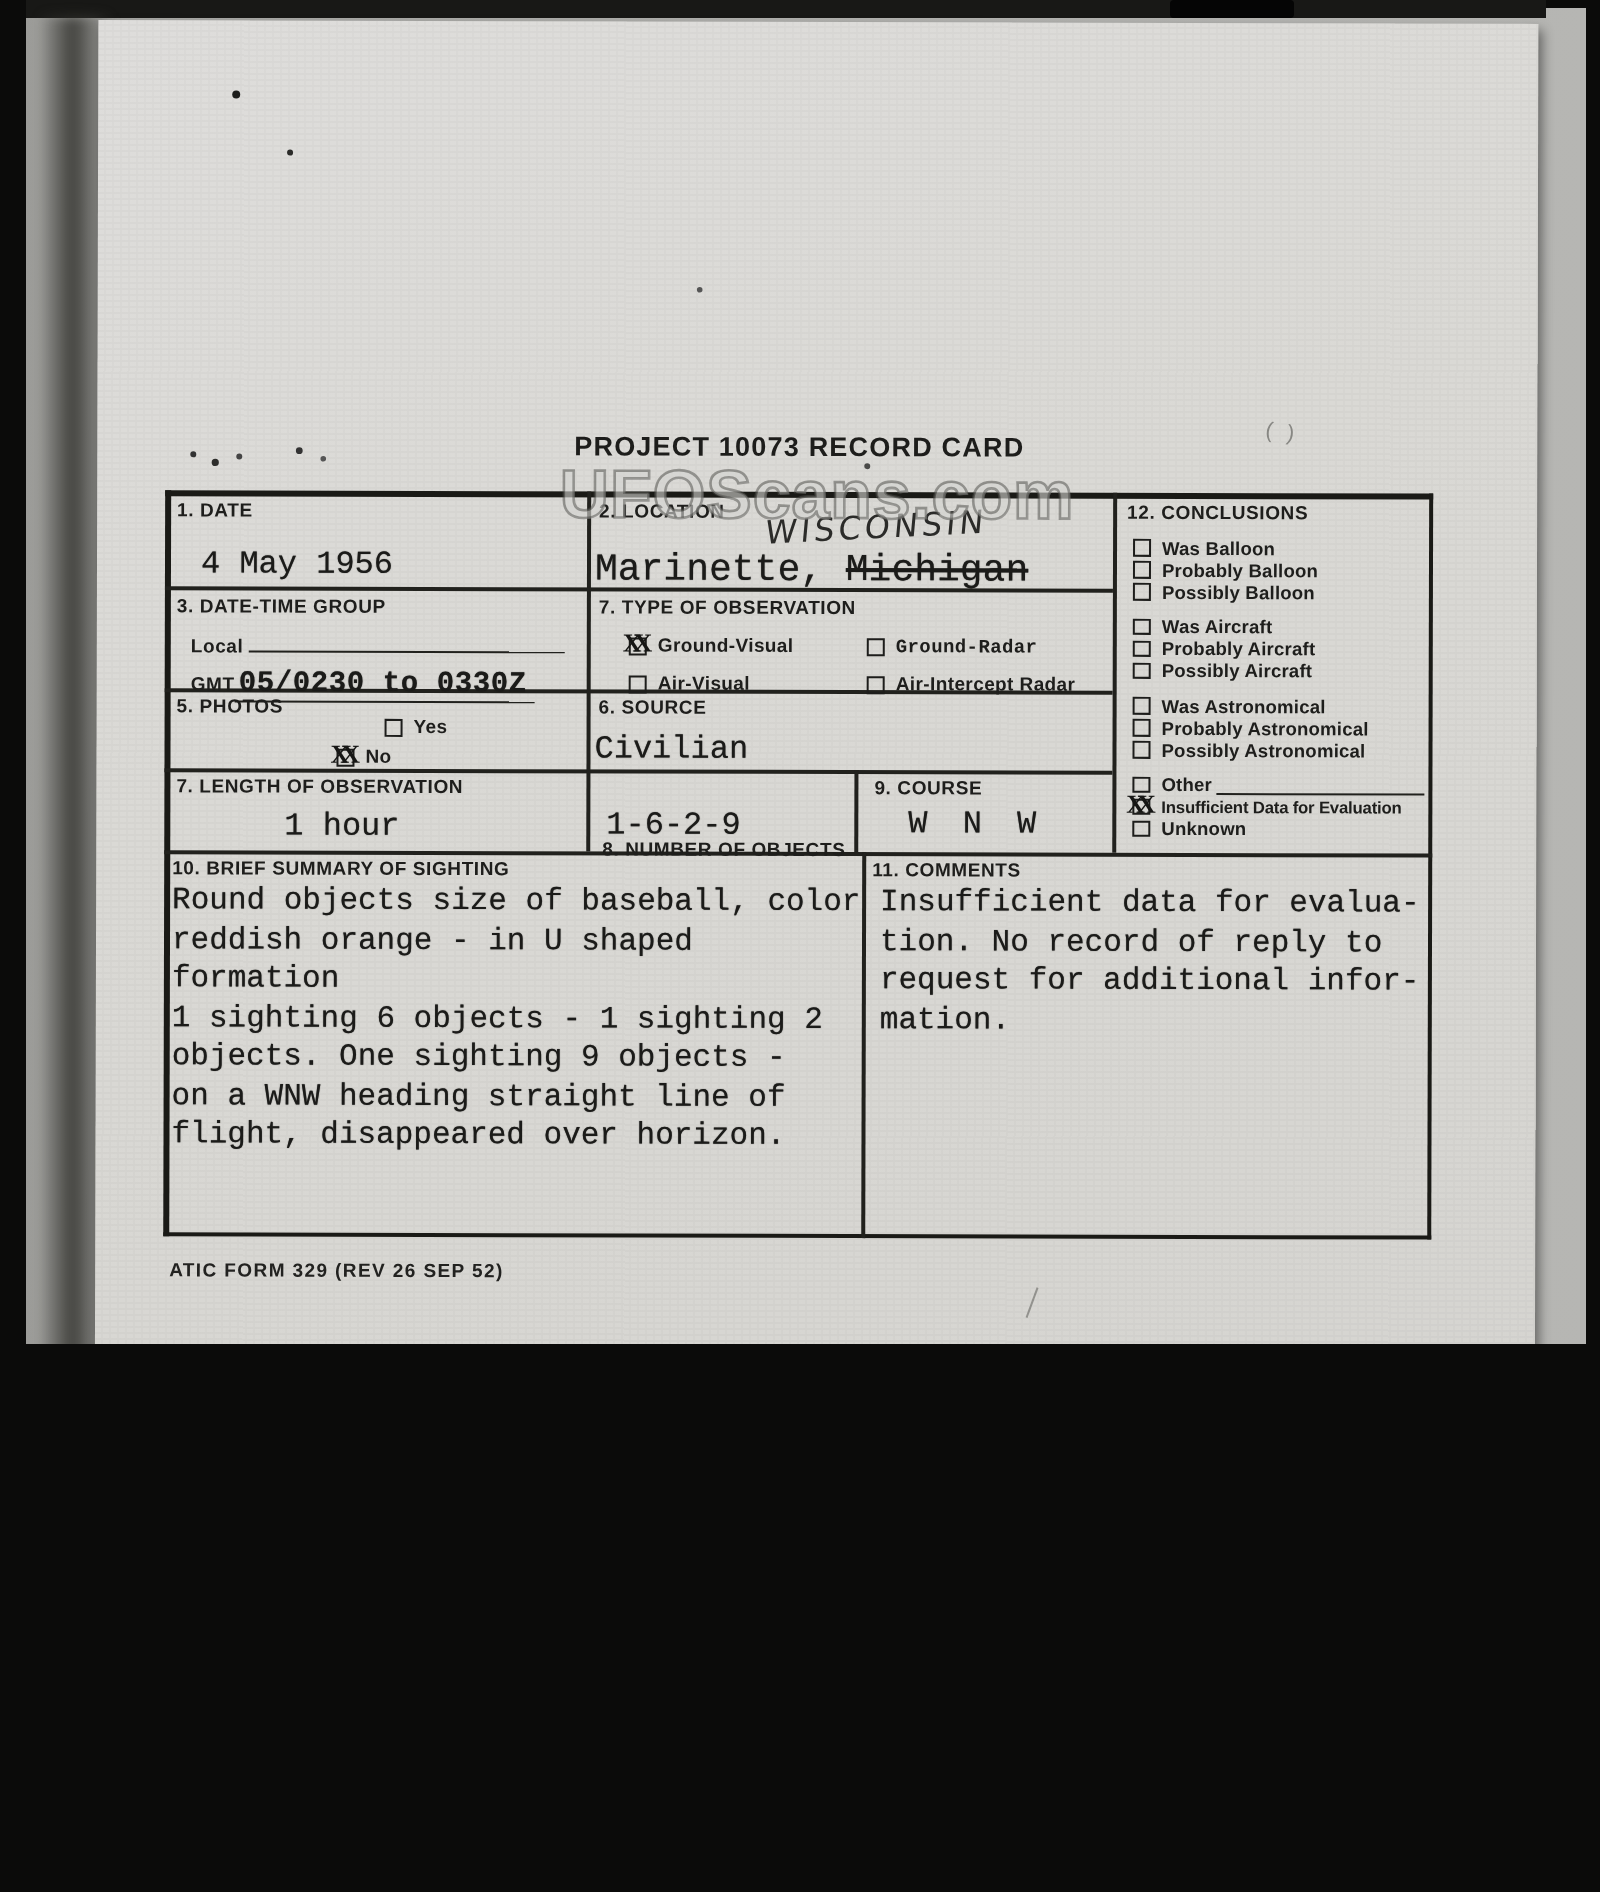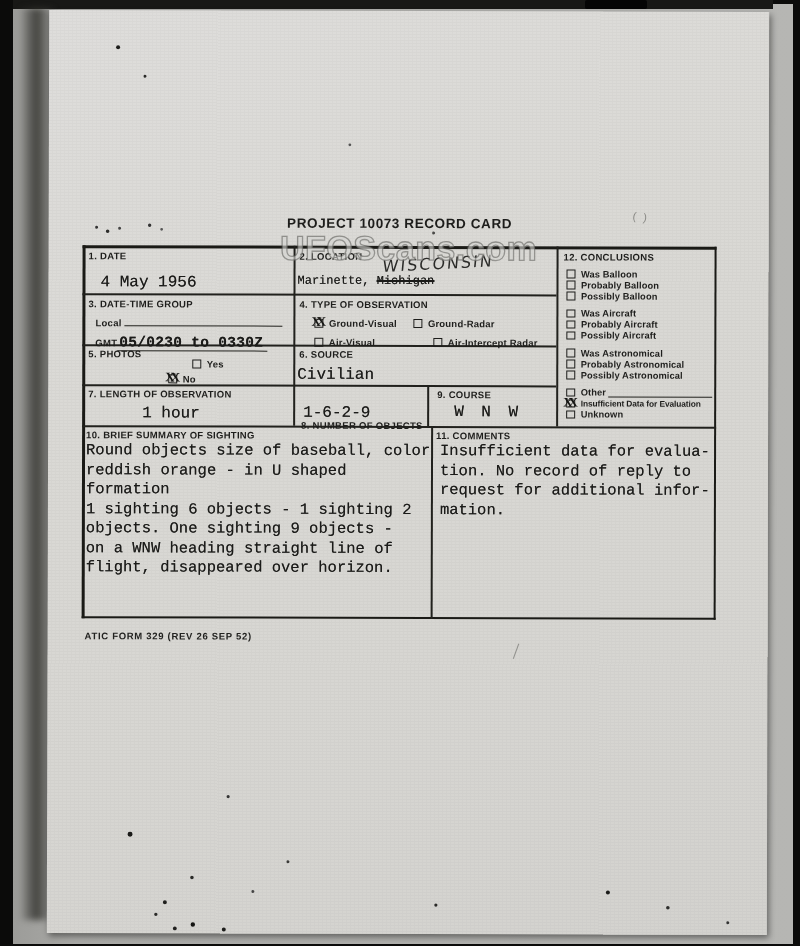--- a/index.html
+++ b/index.html
@@ -1,16 +1,16 @@
 <!DOCTYPE html>
 <html><head>
 <meta charset="utf-8">
 <style>
   html,body{margin:0;padding:0;background:#0b0b0a;}
-  .scan{position:relative;width:800px;height:946px;overflow:hidden;background:#0b0b0a;
+  .scan{position:relative;width:800px;height:672px;overflow:hidden;background:#0b0b0a;
         font-family:"Liberation Sans",sans-serif;}
   
   .under-sheet{position:absolute;left:13px;top:4px;width:780px;height:940px;
         background:linear-gradient(90deg,#9c9c99 0%,#a9a9a6 8%,#b2b2af 60%,#b6b6b3 100%);}
   .top-strip{position:absolute;left:13px;top:0;width:760px;height:9px;background:#181816;}
   .top-blob{position:absolute;left:585px;top:0;width:62px;height:9px;background:#050505;border-radius:2px;}
   .shadow-band{position:absolute;left:21px;top:8px;width:34px;height:912px;
         background:linear-gradient(90deg,rgba(70,70,66,0.15),rgba(48,48,44,0.85) 45%,rgba(70,70,66,0.45) 75%,rgba(120,120,116,0.05));
         filter:blur(3px);}
   
@@ -111,34 +111,34 @@
       <div class="vline" style="left:211px;top:0;height:180px;"></div>
       <div class="vline" style="left:345px;top:139px;height:41px;"></div>
       <div class="vline" style="left:349px;top:180px;height:193px;"></div>
       <div class="vline" style="left:474px;top:0;height:180px;"></div>
 
       <div class="flabel" style="left:6px;top:5px;">1. DATE</div>
       <div class="typed" style="left:18px;top:28px;font-size:16px;">4 May 1956</div>
 
       <div class="flabel" style="left:217px;top:5px;">2. LOCATION</div>
       <div class="hand" style="left:300px;top:8px;">WISCONSIN</div>
-      <div class="typed" style="left:215px;top:28px;font-size:12px;"><span>Marinette, </span><span class="struck">Michigan</span></div>
+      <div class="typed" style="left:215px;top:28px;font-size:19px;"><span>Marinette, </span><span class="struck">Michigan</span></div>
 
       <div class="flabel" style="left:6px;top:53px;">3. DATE-TIME GROUP</div>
       <div class="flabel" style="left:13px;top:70px;text-align:right;"><span>Local</span>&nbsp;<span class="uline" style="width:158px;height:10px;"></span></div>
       <div class="flabel" style="left:13px;top:89px;"><span>GMT</span><span class="uline typed" style="position:static;font-size:14.5px;padding:0 4px 0 2px;">05/0230 to 0330Z</span></div>
 
-      <div class="flabel" style="left:217px;top:53px;">4. TYPE OF OBSERVATION</div>
+      <div class="flabel" style="left:217px;top:53px;">7. TYPE OF OBSERVATION</div>
       <div class="opt" style="left:232px;top:72px;">
         <span class="cb checked">
             <span class="xmark">XX</span>
           </span>
         <span class="olabel">Ground-Visual</span>
       </div>
-      <div class="opt" style="left:331px;top:72px;">
+      <div class="opt" style="left:351px;top:72px;font-family:Liberation Mono, monospace;">
         <span class="cb"></span>
         <span class="olabel">Ground-Radar</span>
       </div>
       <div class="opt" style="left:232px;top:91px;">
         <span class="cb"></span>
         <span class="olabel">Air-Visual</span>
       </div>
       <div class="opt" style="left:351px;top:91px;">
         <span class="cb"></span>
         <span class="olabel">Air-Intercept Radar</span>

